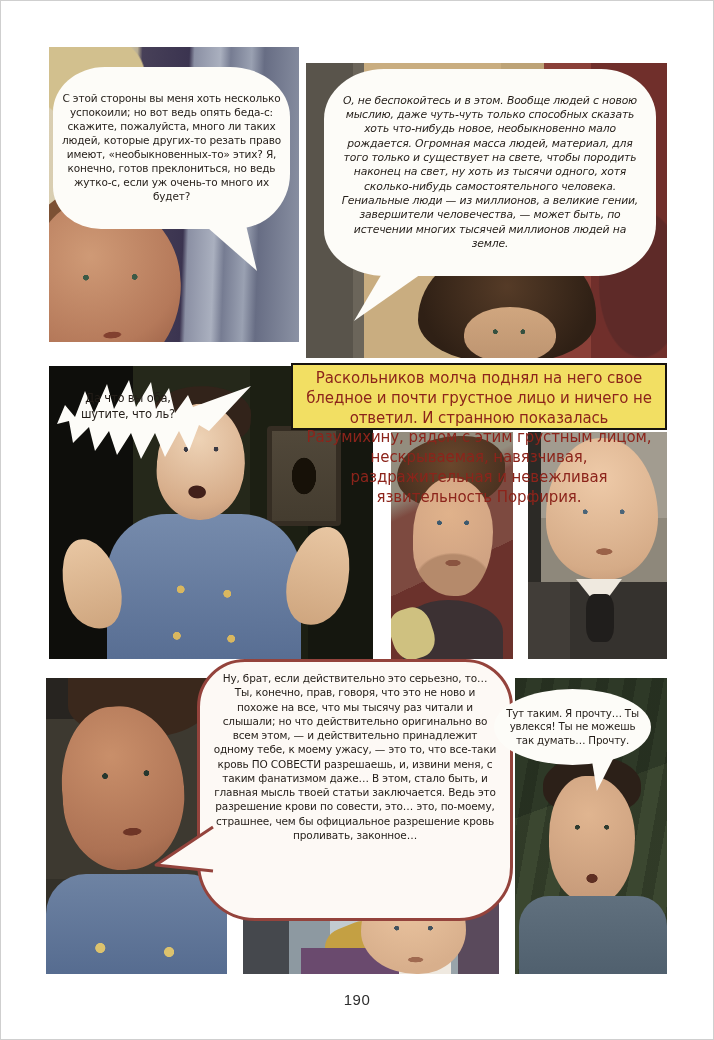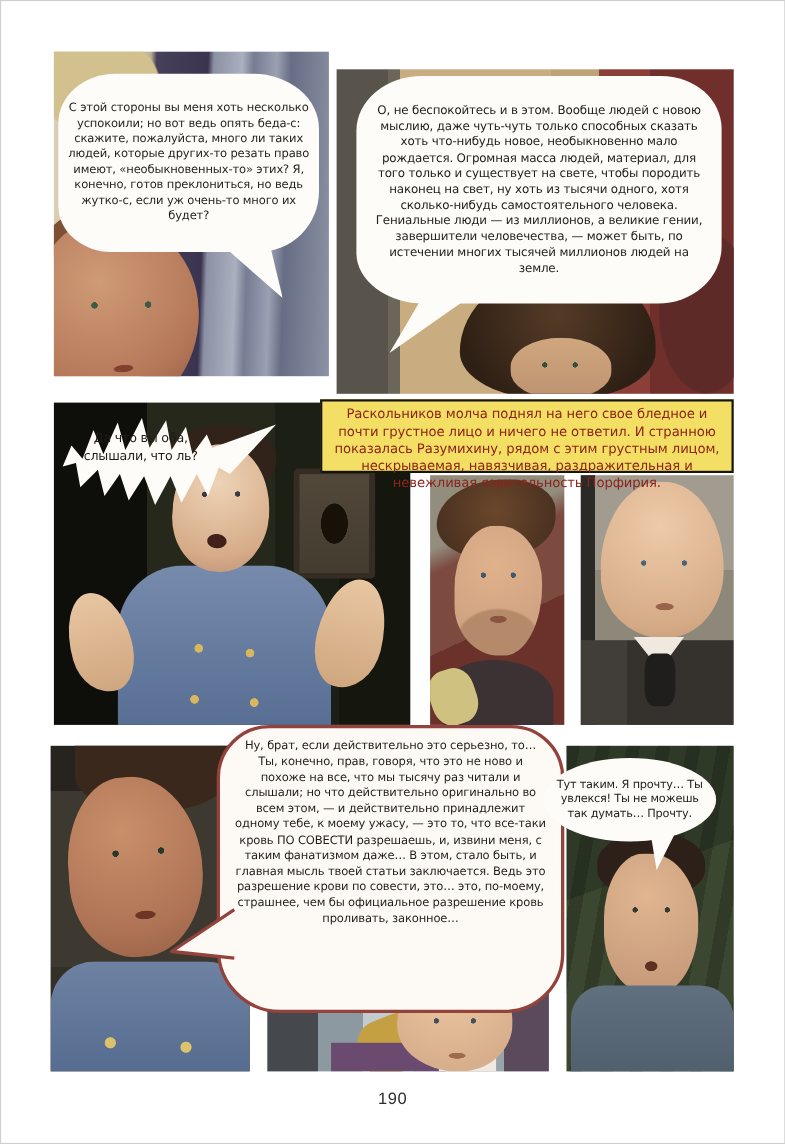--- a/index.html
+++ b/index.html
@@ -38,21 +38,21 @@
     background:radial-gradient(circle at 50% 35%, #553b27, #2f2015 75%);}
   #p-tr .face{left:158px;top:244px;width:92px;height:55px;border-radius:50% 50% 45% 45%;
     background:
       radial-gradient(circle 5px at 34% 45%, #35503f 0 45%, rgba(0,0,0,0) 52%),
       radial-gradient(circle 5px at 64% 45%, #35503f 0 45%, rgba(0,0,0,0) 52%),
       linear-gradient(180deg,#d0a67f,#bd9470);}
   
   #narration{
     position:absolute;left:290px;top:362px;width:376px;height:67px;z-index:3;
     background:var(--narration-bg,#f2df63);border:2px solid #17130e;box-sizing:border-box;
-    color:var(--narration-text,#8c241b);font-size:12px;line-height:1.32;letter-spacing:-0.1px;
+    color:var(--narration-text,#8c241b);font-size:15px;line-height:1.32;letter-spacing:-0.1px;
     text-align:center;padding:4px 8px;}
   
   #p-ml{left:48px;top:365px;width:324px;height:293px;
     background:linear-gradient(90deg,#0e0e0b 0 26%,#25281a 26% 62%,#1c1f13 62% 80%,#15170f 80%);}
   #p-ml .frame{left:218px;top:60px;width:64px;height:90px;background:
       radial-gradient(ellipse 20px 30px at 50% 50%, #171108 0 60%, rgba(0,0,0,0) 62%),
       linear-gradient(#51483a,#443c2f);
     border:5px solid #352d23;border-radius:4px;}
   #p-ml .coat{left:58px;top:148px;width:194px;height:145px;border-radius:60px 60px 0 0;
     background:
@@ -155,21 +155,21 @@
     background:#fdfcf8;border-radius:50%;color:#221c17;
     font-size:10.3px;line-height:1.3;text-align:center;letter-spacing:-0.2px;
     display:flex;align-items:center;justify-content:center;padding:4px 6px;box-sizing:border-box;}
   #ovaltail{left:586px;top:758px;width:26px;height:32px;z-index:6;
     clip-path:polygon(18% 0,100% 0,38% 100%);}
   
   #bub-tl{left:4px;top:20px;width:237px;height:162px;border-radius:52px 60px 55px 48px/45px 50px 55px 42px;
     display:flex;align-items:center;justify-content:center;padding:8px 9px;}
   #bub-tl-tail{left:148px;top:174px;width:60px;height:50px;clip-path:polygon(5% 0,80% 0,100% 100%);}
   #bub-tr{left:18px;top:6px;width:332px;height:207px;border-radius:60px 55px 58px 62px/50px 48px 52px 46px;
-    display:flex;align-items:center;justify-content:center;padding:8px 10px;font-size:10.8px;}
+    display:flex;align-items:center;justify-content:center;padding:8px 10px;font-size:10.8px;font-style:italic;}
   #bub-tr-tail{left:48px;top:200px;width:76px;height:58px;clip-path:polygon(45% 0,100% 8%,0 100%);}
   
   #pageno{position:absolute;left:0;right:0;top:990px;text-align:center;
     font-family:"Liberation Sans",sans-serif;font-size:15px;color:#2e2e2e;letter-spacing:.5px;}
 </style>
 </head>
 <body>
 
 <div class="sheet">
 
@@ -199,21 +199,21 @@
     <div class="art handL"></div>
     <div class="art handR"></div>
     <div class="art hair"></div>
     <div class="art face"></div>
   </div>
 
   <div id="spiky">
     <svg width="210" height="100" viewBox="0 0 210 100">
       <polygon fill="#fdfcf8" points="6,55 14,36 24,48 34,22 43,44 56,15 63,40 78,11 85,38 100,13 105,40 118,19 124,44 137,26 142,38 200,17 158,62 148,56 138,82 128,62 114,88 104,64 90,90 80,64 66,86 58,62 44,82 38,58 22,74 18,52"></polygon>
     </svg>
-    <div class="txt">Да что вы оба, слышали, что ль?</div>
+    <div class="txt">Да что вы оба, шутите, что ль?</div>
   </div>
 
   <div class="panel" id="p-mm">
     <div class="art hair"></div>
     <div class="art face"></div>
     <div class="art scarf"></div>
     <div class="art collar"></div>
   </div>
 
   <div class="panel" id="p-mr">

